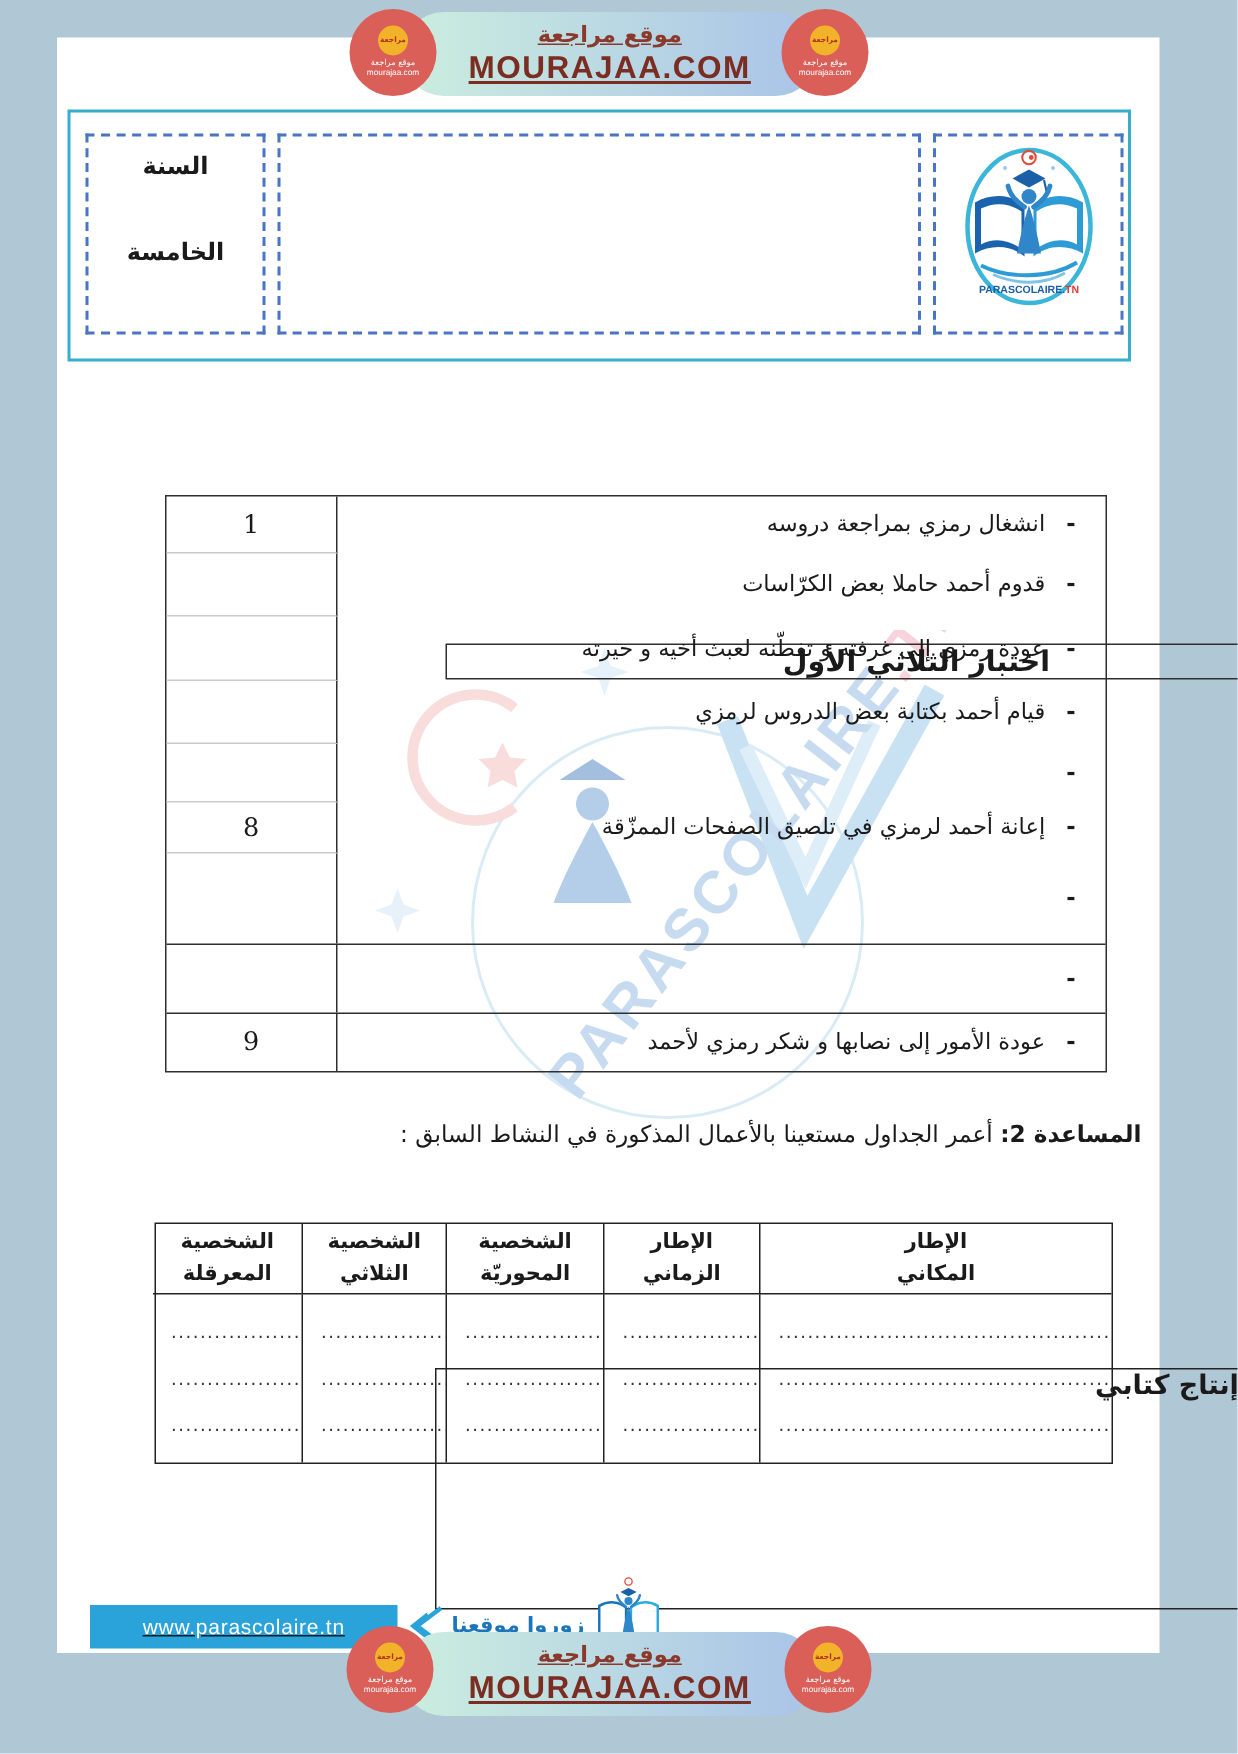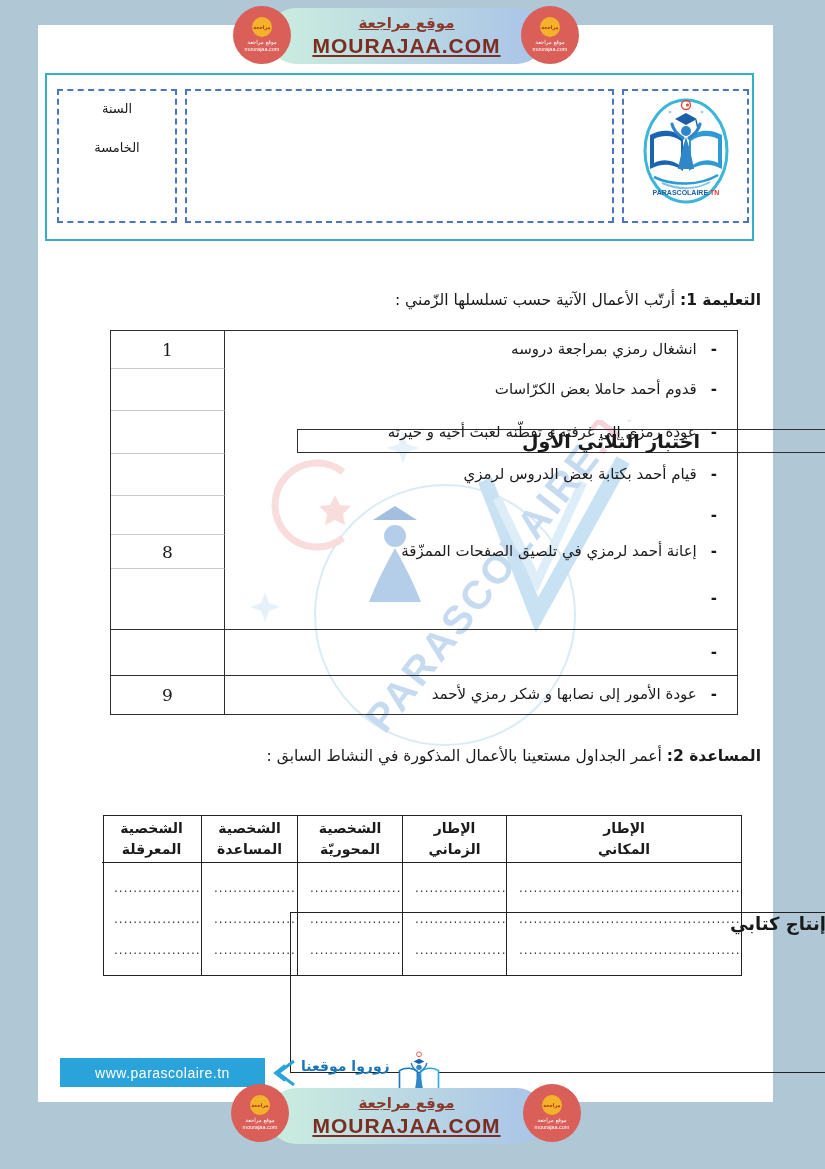--- a/index.html
+++ b/index.html
@@ -21,23 +21,23 @@
   .badge .yellow{width:20px;height:20px;border-radius:50%;background:#f2b32a;
                  display:flex;align-items:center;justify-content:center;margin-bottom:2px;}
   .badge .yellow span{font-size:5px;color:#b03020;font-weight:bold;}
   .badge .l1{font-size:5.5px;color:#fff;line-height:1.3;}
   .badge .l2{font-size:5.5px;color:#fff;font-family:"Liberation Sans",sans-serif;line-height:1.2;}
 
   
   .headbox{position:absolute;left:45px;top:73px;width:705px;height:164px;border:2px solid #36aecd;background:#fff;z-index:1;}
   .dashbox{position:absolute;top:14px;height:134px;border:2px dashed #4a74c4;box-sizing:border-box;}
   .box-level{left:10px;width:120px;text-align:center;direction:rtl;}
-  .box-level div{font-weight:normal;font-size:13px;}
+  .box-level div{font-weight:bold;font-size:16px;}
   .box-level .lv1{margin-top:10px;}
-  .box-level .lv2{margin-top:24px;}
+  .box-level .lv2{margin-top:38px;}
   .box-title{left:138px;width:429px;text-align:center;direction:rtl;}
   .box-title .t1{font-size:19px;font-weight:bold;margin-top:8px;}
   .box-title .t2{font-size:18px;font-weight:bold;margin-top:6px;}
   .box-logo{left:575px;width:127px;display:flex;align-items:flex-start;justify-content:center;}
 
   
   .instr{position:absolute;right:64px;direction:rtl;font-size:15.5px;z-index:2;white-space:nowrap;}
   .instr .lbl{font-weight:bold;}
   .instr1{top:291px;}
   .instr2{top:747px;}
@@ -62,21 +62,21 @@
       border:1.6px solid #222;box-sizing:border-box;background:transparent;}
   .t2 > div{border-left:1.6px solid #222;box-sizing:border-box;}
   .t2 > div:nth-child(5n){border-left:none;}
   .hcell{border-bottom:1.6px solid #222;display:flex;flex-direction:column;align-items:center;
          justify-content:center;font-weight:bold;font-size:14px;line-height:1.5;text-align:center;}
   .bcell{display:flex;flex-direction:column;justify-content:space-evenly;}
   .dotline{overflow:hidden;white-space:nowrap;font-size:12px;letter-spacing:1px;color:#333;
            padding:0 12px;line-height:1;direction:ltr;}
 
   
-  .footerbar{position:absolute;left:60px;top:1058px;display:flex;align-items:flex-start;z-index:4;}
+  .footerbar{position:absolute;left:60px;top:1058px;display:flex;align-items:center;z-index:4;text-decoration:underline;}
   .urlbox{background:#2aa2da;color:#fff;font-family:"Liberation Sans",sans-serif;font-size:14px;
           width:205px;height:29px;display:flex;align-items:center;justify-content:center;letter-spacing:.5px;}
   .cta{color:#1b75bb;font-weight:bold;font-size:14px;margin:0 4px;direction:rtl;}
   .chev{margin-left:2px;}
   .minilogo{transform:translateY(-8px);margin-right:2px;}
 
   
   .watermark{position:absolute;left:235px;top:420px;width:420px;height:330px;z-index:1;opacity:.5;pointer-events:none;}
 </style>
 </head>
@@ -151,24 +151,20 @@
         <path d="M46,46 C42,58 40,68 38,78 L54,78 C52,68 50,58 46,46 Z" fill="#2f86c9"></path>
         <path d="M14,86 C32,95 60,95 78,84" fill="none" stroke="#2e9bd6" stroke-width="2.6"></path>
         <path d="M22,92 C38,99 56,99 70,91" fill="none" stroke="#7fc4e8" stroke-width="2"></path>
         <text x="46" y="104" text-anchor="middle" font-family="Liberation Sans, sans-serif" font-size="7" font-weight="bold">
           <tspan fill="#1b5fa8">PARASCOLAIRE.</tspan><tspan fill="#e53935">TN</tspan>
         </text>
       </svg>
     </div>
   </div>
 
-  <div class="instr instr1">
-    <span class="lbl">التعليمة 1:</span>
-    <span>أرتّب الأعمال الآتية حسب تسلسلها الزّمني :</span>
-  </div>
 
   <div class="t1">
       <div class="t1row">
         <div class="t1num">1</div>
         <div class="t1cell">
           <span class="dash">-</span>
           <span>انشغال رمزي بمراجعة دروسه</span>
         </div>
       </div>
       <div class="t1row">
@@ -239,21 +235,21 @@
       <div class="hcell">
         <div>الإطار</div>
         <div>الزماني</div>
       </div>
       <div class="hcell">
         <div>الشخصية</div>
         <div>المحوريّة</div>
       </div>
       <div class="hcell">
         <div>الشخصية</div>
-        <div>المساعدة</div>
+        <div>الثلاثي</div>
       </div>
       <div class="hcell">
         <div>الشخصية</div>
         <div>المعرقلة</div>
       </div>
       <div class="bcell">
         <div class="dotline">................................................................................</div>
         <div class="dotline">................................................................................</div>
         <div class="dotline">................................................................................</div>
       </div>

